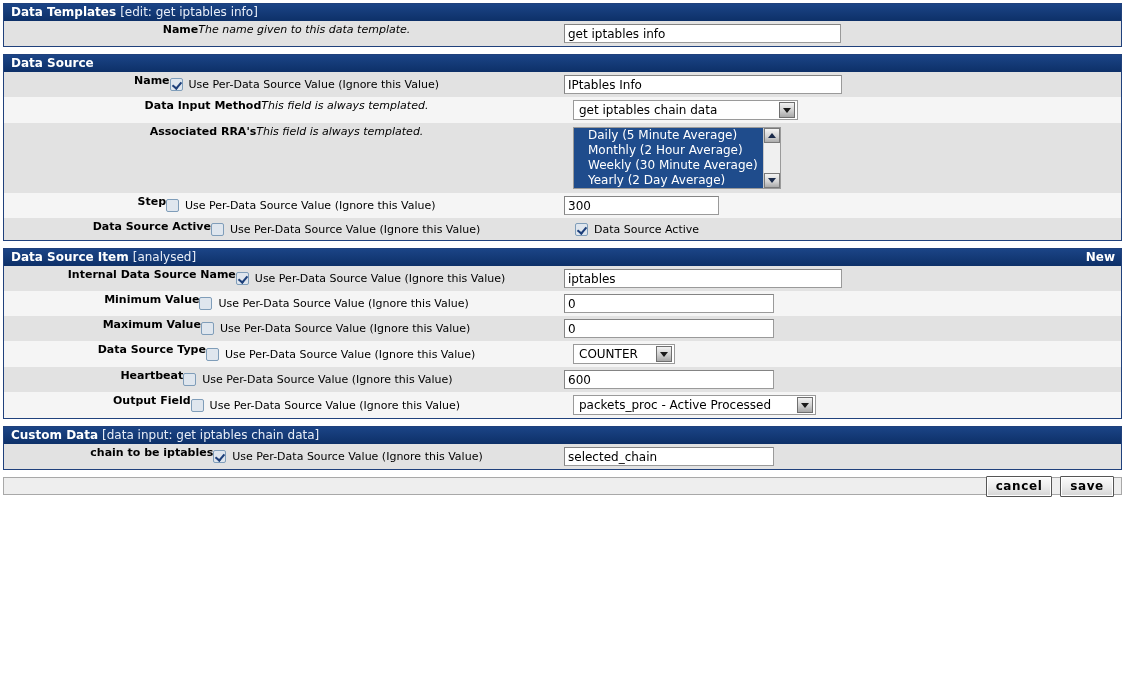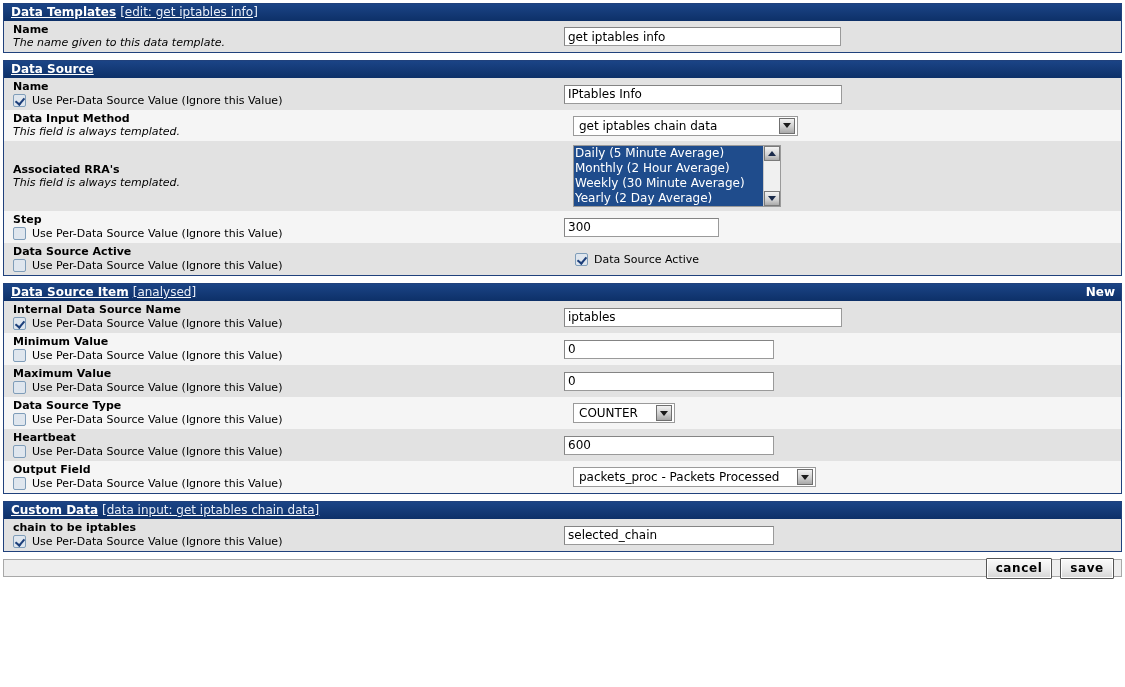--- a/index.html
+++ b/index.html
@@ -33,21 +33,21 @@
     height: 17px;
     line-height: 17px;
     padding: 0 6px 0 7px;
     font-size: 12px;
     display: flex;
     align-items: center;
     justify-content: space-between;
     white-space: nowrap;
     overflow: hidden;
   }
-  .sec-header .left { display: flex; align-items: flex-start; text-decoration: underline; }
+  .sec-header .left { display: flex; align-items: flex-start; }
   .sec-title {
     font-weight: bold;
     margin-right: 4px;
   }
   .sec-sub {
     font-weight: normal;
     color: #e8eef8;
   }
   .sec-right {
     font-weight: bold;
@@ -60,21 +60,21 @@
     align-items: stretch;
     background: #e2e2e2;
     min-height: 22px;
   }
   .row.alt { background: #f5f5f5; }
   .row-label {
     width: 556px;
     box-sizing: border-box;
     padding: 2px 0 3px 9px;
     display: flex;
-    flex-direction: column;
+    flex-direction: row;
     justify-content: center;
   }
   .row-field {
     flex: 1;
     box-sizing: border-box;
     padding: 3px 0 3px 4px;
     display: flex;
     align-items: center;
   }
   .lbl {
@@ -189,21 +189,21 @@
   .listbox .items {
     flex: 1;
     overflow: hidden;
   }
   .listbox .opt {
     background: #1f4c8c;
     color: #ffffff;
     font-size: 12px;
     line-height: 15px;
     height: 15px;
-    padding-left: 1px;
+    padding-left: 14px;
     white-space: nowrap;
     overflow: hidden;
   }
   .vscroll {
     width: 16px;
     background: #eeeeee;
     border-left: 1px solid #c8c8c8;
     display: flex;
     flex-direction: column;
     justify-content: space-between;
@@ -461,21 +461,21 @@
     <div class="row alt">
       <div class="row-label">
         <span class="lbl">Output Field</span>
         <span class="chk-line">
           <input class="cbx" type="checkbox" style="">
           <span class="chk-text">Use Per-Data Source Value (Ignore this Value)</span>
         </span>
       </div>
       <div class="row-field">
         <span class="sel" style="width:243px;margin-left:9px;">
-          <span class="sel-val">packets_proc - Packets Processed</span>
+          <span class="sel-val">packets_proc - Active Processed</span>
           <span class="arrow"></span>
         </span>
       </div>
     </div>
   </div>
 
   <div class="section">
     <div class="sec-header">
       <div class="left">
         <span class="sec-title">Custom Data</span>

